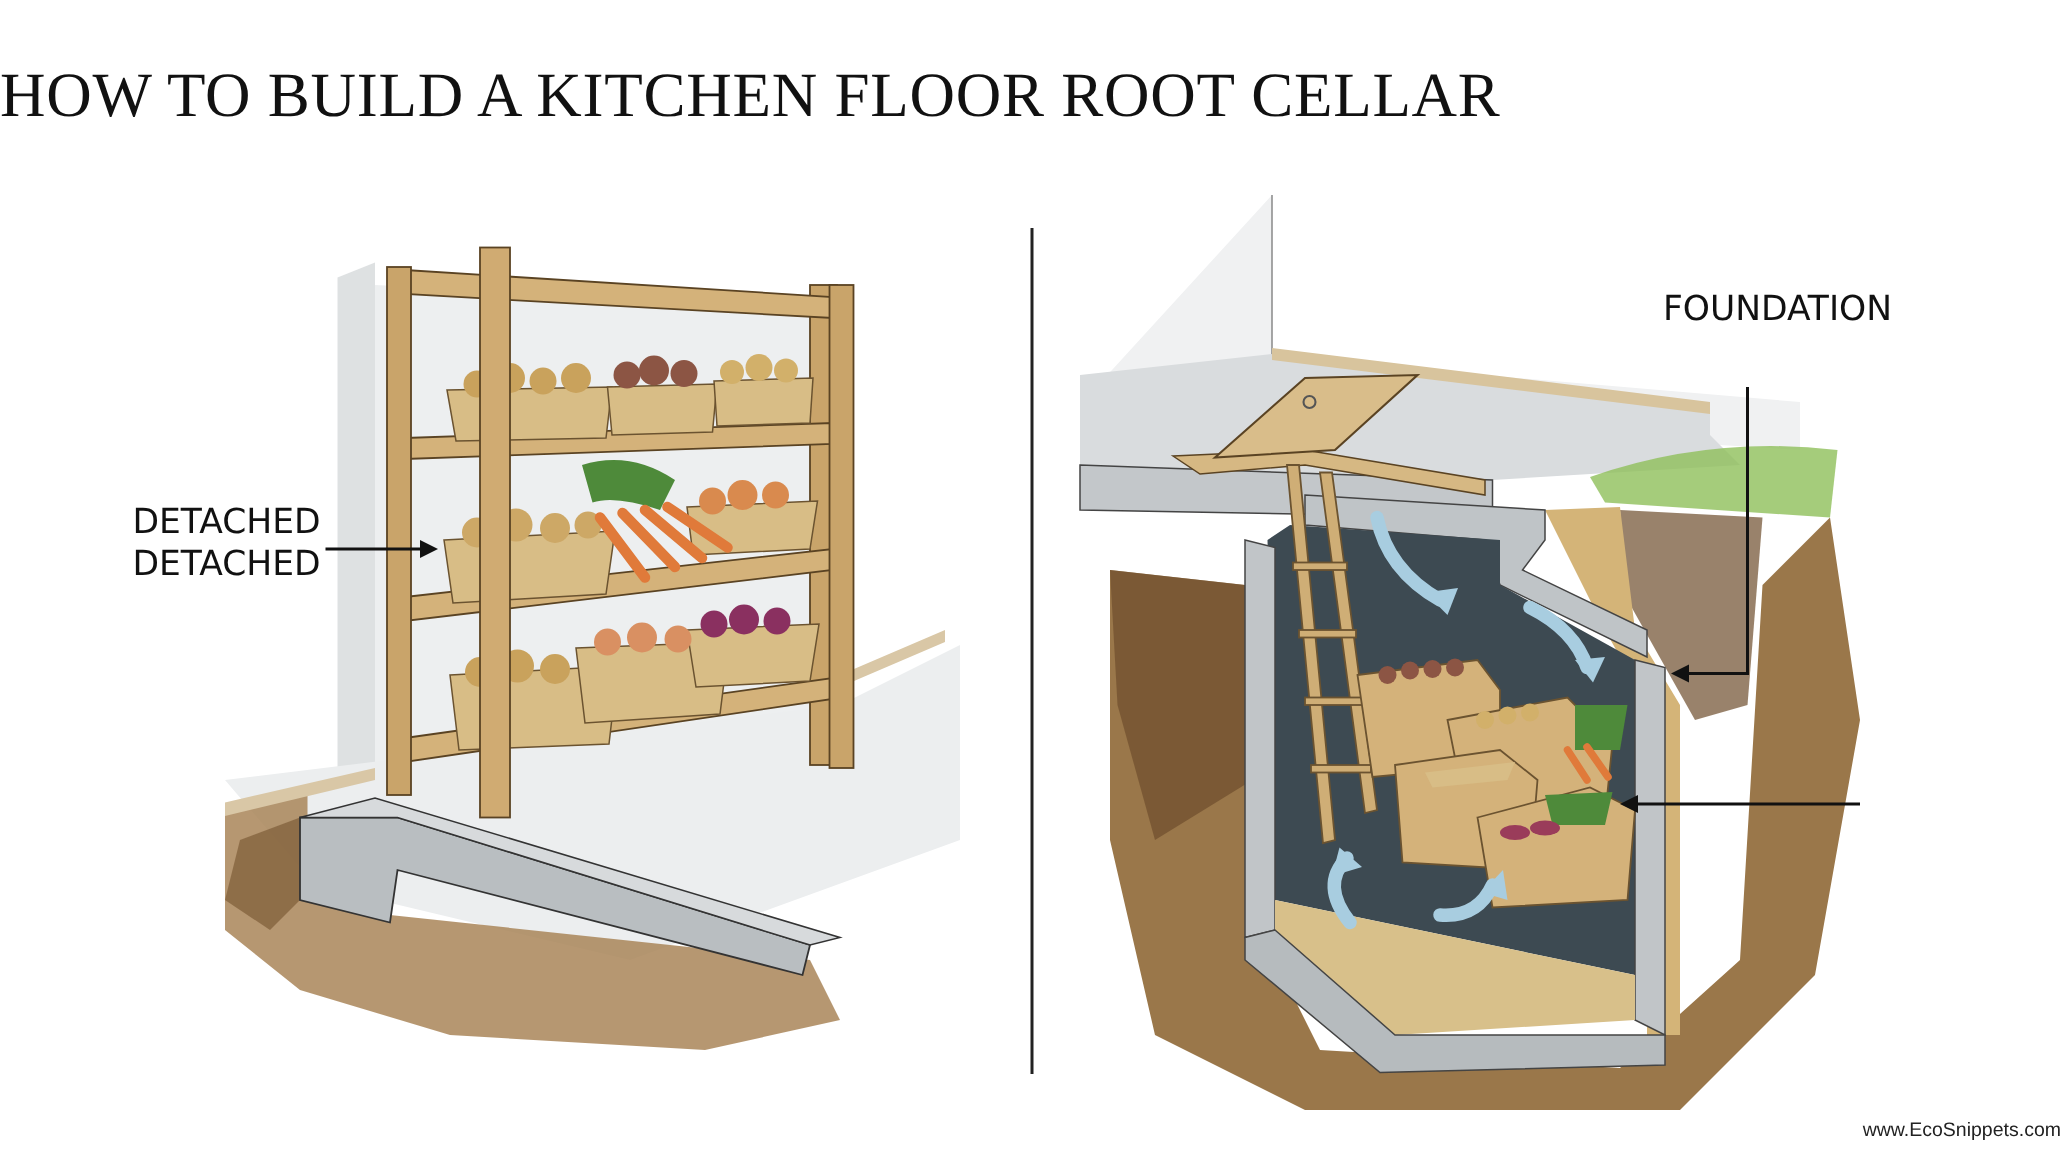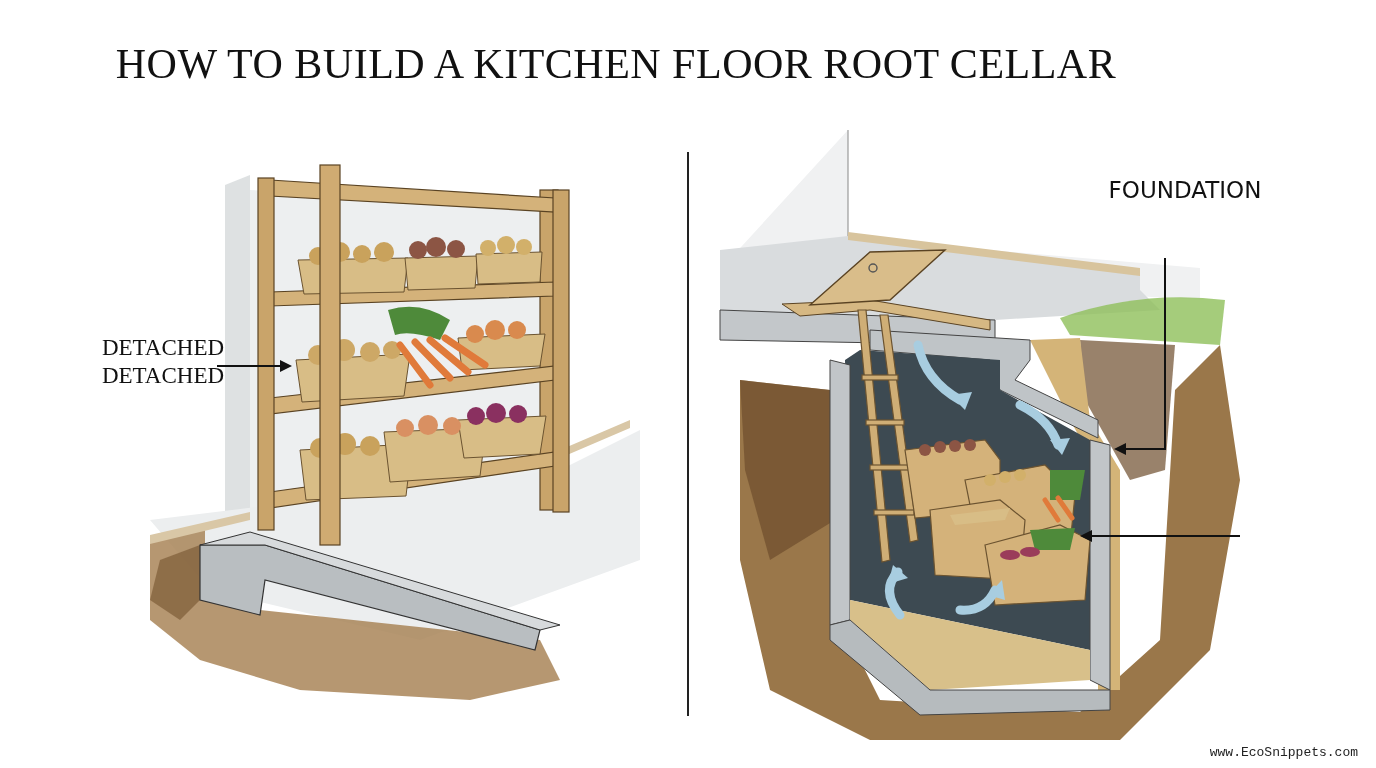--- a/index.html
+++ b/index.html
@@ -1,20 +1,20 @@
 <!DOCTYPE html>
 <html><head>
 <meta charset="utf-8">
 <style>
   html,body{margin:0;padding:0;background:#ffffff;}
   body{width:1376px;height:768px;position:relative;overflow:hidden;font-family:"Liberation Sans",sans-serif;}
-  .title{position:absolute;left:0;top:40px;width:1232px;text-align:center;font-family:"Liberation Serif","DejaVu Serif",serif;font-size:42px;letter-spacing:0.5px;color:#111;}
+  .title{position:absolute;left:0;top:40px;width:1232px;font-family:"Liberation Serif","DejaVu Serif",serif;font-size:42px;letter-spacing:0.5px;color:#111;}
   .divider{position:absolute;left:687px;top:152px;width:2px;height:564px;background:#222;}
   .label{position:absolute;font-family:"DejaVu Sans","Liberation Sans",sans-serif;font-size:23px;color:#111;text-align:center;line-height:28px;}
-  .watermark{position:absolute;right:18px;bottom:8px;font-family:Liberation Mono, monospace;font-size:13px;color:#222;}
+  .watermark{position:absolute;right:2px;bottom:8px;font-family:Liberation Sans, sans-serif;font-size:13px;color:#222;}
   svg{position:absolute;left:0;top:0;}
 </style>
 </head>
 <body>
 
 <div class="title">HOW TO BUILD A KITCHEN FLOOR ROOT CELLAR</div>
 
 <svg width="1376" height="768" viewBox="0 0 1376 768">
 
   <path d="M225 185 L250 175 L250 520 L225 528 Z" fill="#d6d9db" opacity="0.8"></path>
@@ -193,22 +193,22 @@
     <path d="M893 565 L908 578 L888 584 Z"></path>
     <path d="M1002 580 L1005 600 L988 595 Z"></path>
   </g>
 
   <polyline points="1165,258 1165,449 1122,449" fill="none" stroke="#111" stroke-width="2"></polyline>
   <path d="M1114 449 L1126 443 L1126 455 Z" fill="#111"></path>
   <line x1="1240" y1="536" x2="1090" y2="536" stroke="#111" stroke-width="2"></line>
   <path d="M1080 536 L1092 530 L1092 542 Z" fill="#111"></path>
 </svg>
 
-<div class="label" style="left:88px;top:334px;width:150px;font-family:Liberation Serif, serif;">
+<div class="label" style="left:76px;top:334px;width:150px;">
   <div>DETACHED</div>
   <div>DETACHED</div>
 </div>
 
-<div class="label" style="left:1085px;top:176px;width:200px;">
+<div class="label" style="left:1085px;top:192px;width:200px;">
   <div>FOUNDATION</div>
 </div>
 
 <div class="watermark">www.EcoSnippets.com</div>
 
 </body></html>

